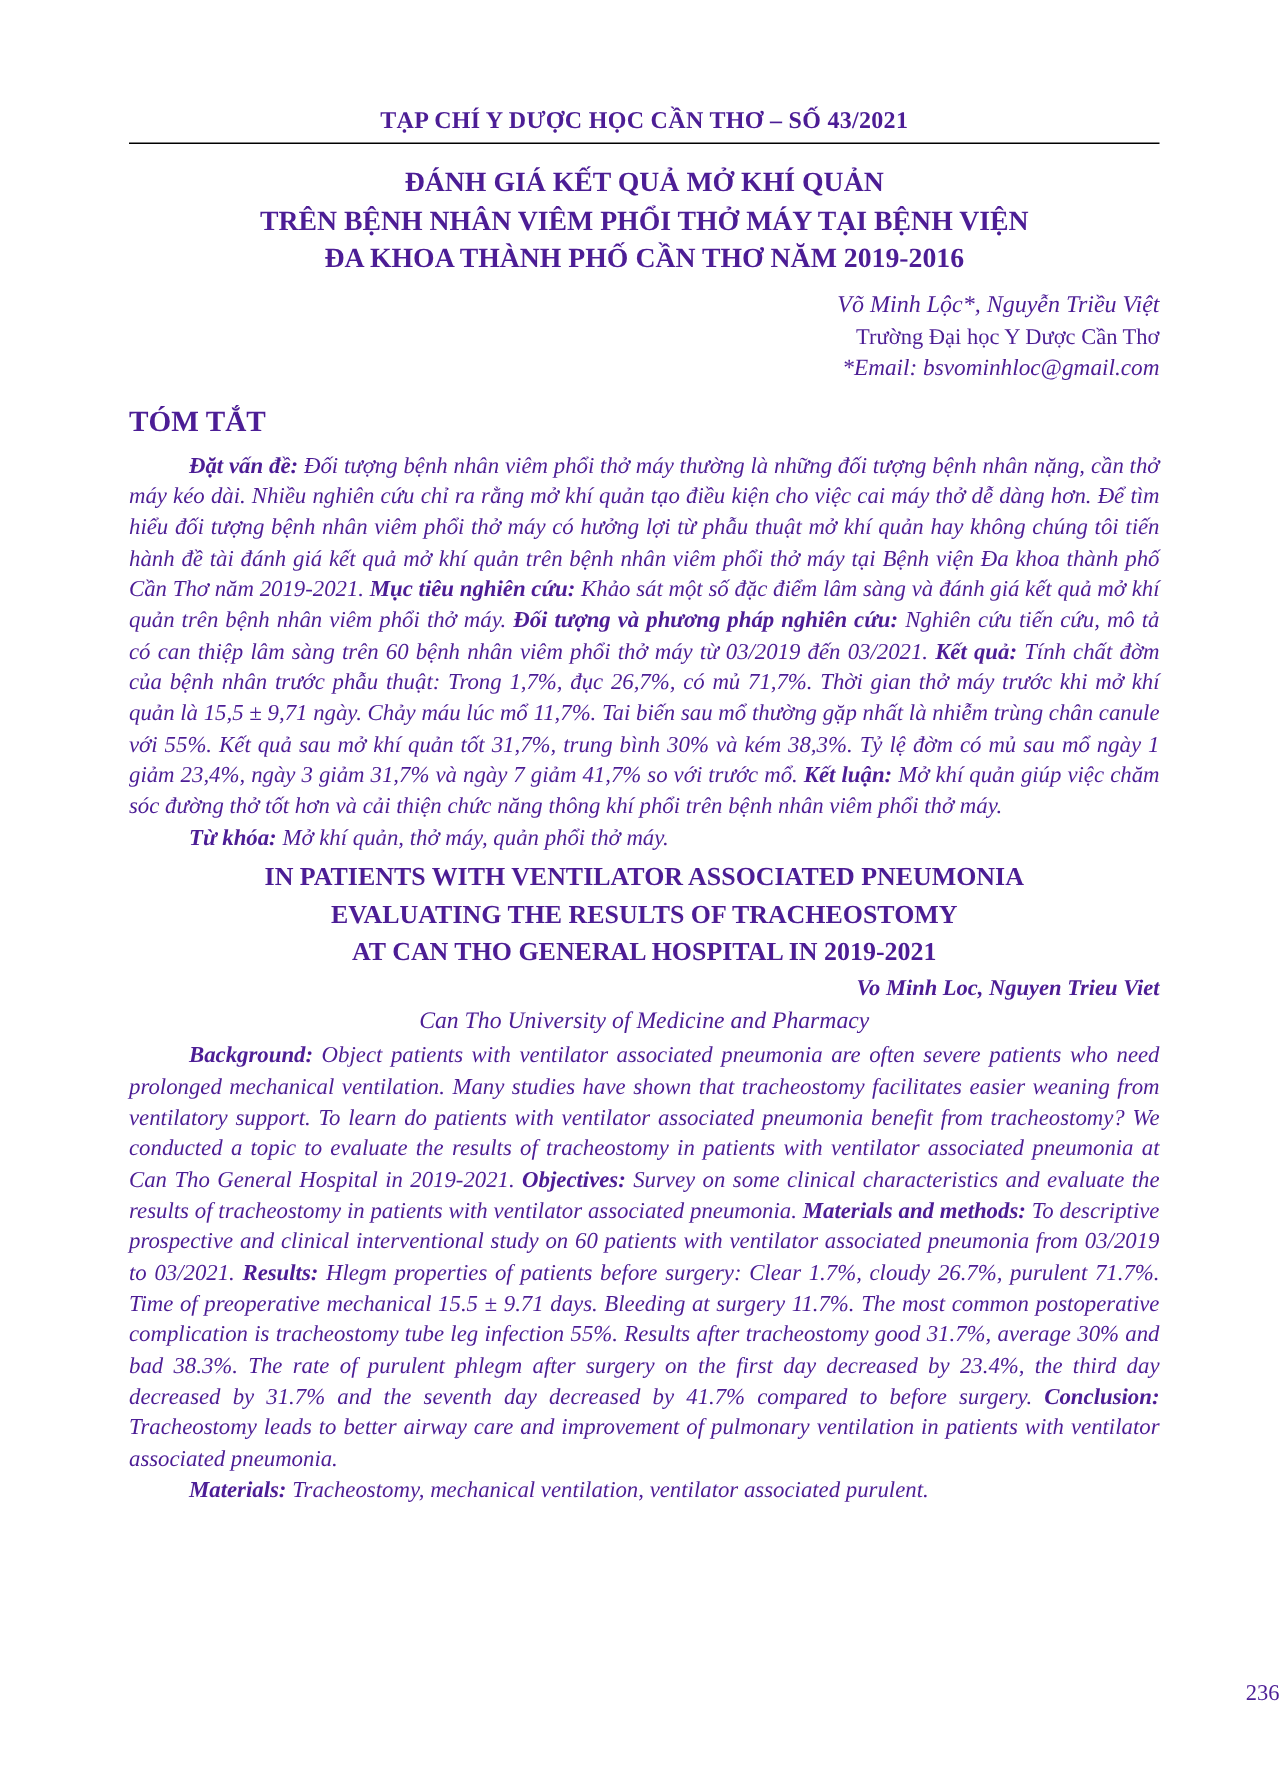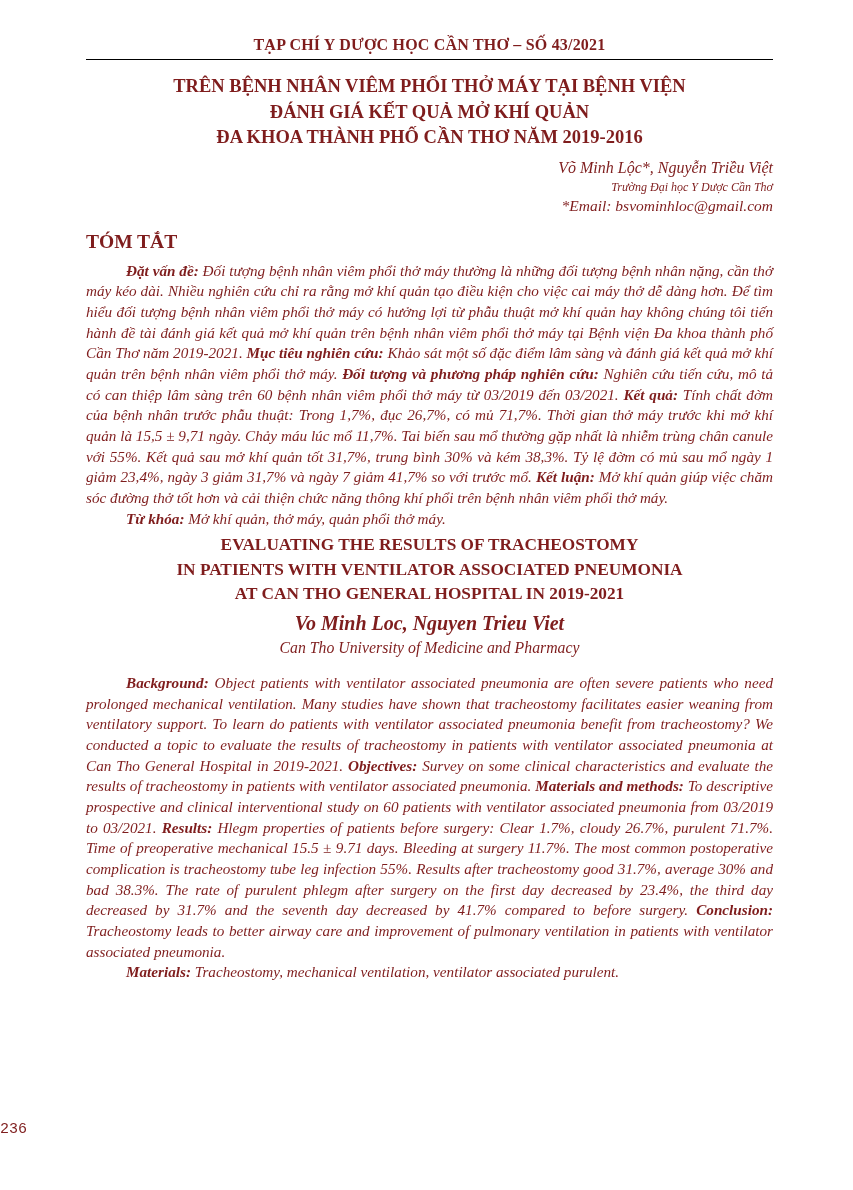--- a/index.html
+++ b/index.html
@@ -2,44 +2,44 @@
 <html><head>
 <meta charset="utf-8">
 <style>
   * { box-sizing: border-box; }
   html, body { margin: 0; padding: 0; background: #ffffff; }
   .page {
     width: 853px;
     height: 1190px;
     position: relative;
     background: #ffffff;
-    color: #7f1d1d;
+    color: #4c1d95;
     font-family: "Liberation Serif", "DejaVu Serif", serif;
-    padding: 36px 80px 0 86px;
+    padding: 72px 80px 0 86px;
     overflow: hidden;
   }
   .journal-header {
     text-align: center;
     font-weight: bold;
     font-size: 16px;
     letter-spacing: 0.2px;
     padding-bottom: 5px;
     border-bottom: 1.6px solid #000000;
     margin-bottom: 14px;
   }
   .title-vi {
     text-align: center;
     font-weight: bold;
     font-size: 18.5px;
     line-height: 1.38;
     margin-bottom: 6px;
   }
   .byline-block-vi { text-align: right; line-height: 1.38; margin-bottom: 10px; }
   .author-line { font-weight: normal; font-style: italic; font-size: 16px; }
-  .affil-line { font-style: italic; font-size: 12px; }
+  .affil-line { font-size: 15px; }
   .email-line { font-style: italic; font-size: 15.5px; }
   .section-heading {
     font-weight: bold;
     font-size: 19.5px;
     margin: 14px 0 8px 0;
   }
   .abstract-par {
     font-style: italic;
     font-size: 15.2px;
     line-height: 1.36;
@@ -63,72 +63,71 @@
     margin: 16px 0 10px 0;
   }
   .title-en {
     text-align: center;
     font-weight: bold;
     font-size: 17.3px;
     line-height: 1.42;
     margin-bottom: 2px;
   }
   .byline-en-authors {
-    text-align: center;
+    text-align: right;
     font-weight: bold;
     font-style: italic;
-    font-size: 20px;
+    font-size: 15px;
     line-height: 1.4;
   }
   .byline-en-affil {
     text-align: center;
     font-style: italic;
     font-size: 15.8px;
     line-height: 1.4;
-    margin-bottom: 14px;
+    margin-bottom: 2px;
   }
   .page-number {
     position: absolute;
     bottom: 52px;
     left: 0;
     width: 100%;
-    text-align: left;
+    text-align: right;
     font-size: 15px;
-    font-family: Liberation Mono, monospace;
   }
 </style>
 </head>
 <body>
 
 <div class="page">
 
   <div class="journal-header">TẠP CHÍ Y DƯỢC HỌC CẦN THƠ – SỐ 43/2021</div>
 
   <div class="title-vi">
+    <div>ĐÁNH GIÁ KẾT QUẢ MỞ KHÍ QUẢN</div>
     <div>TRÊN BỆNH NHÂN VIÊM PHỔI THỞ MÁY TẠI BỆNH VIỆN</div>
-    <div>ĐÁNH GIÁ KẾT QUẢ MỞ KHÍ QUẢN</div>
     <div>ĐA KHOA THÀNH PHỐ CẦN THƠ NĂM 2019-2016</div>
   </div>
 
   <div class="byline-block-vi">
     <div class="author-line">Võ Minh Lộc*, Nguyễn Triều Việt</div>
     <div class="affil-line">Trường Đại học Y Dược Cần Thơ</div>
     <div class="email-line">*Email: bsvominhloc@gmail.com</div>
   </div>
 
   <div class="section-heading">TÓM TẮT</div>
 
   <p class="abstract-par"><span class="seg-bold">Đặt vấn đề:</span><span> Đối tượng bệnh nhân viêm phổi thở máy thường là những đối tượng bệnh nhân nặng, cần thở máy kéo dài. Nhiều nghiên cứu chỉ ra rằng mở khí quản tạo điều kiện cho việc cai máy thở dễ dàng hơn. Để tìm hiểu đối tượng bệnh nhân viêm phổi thở máy có hưởng lợi từ phẫu thuật mở khí quản hay không chúng tôi tiến hành đề tài đánh giá kết quả mở khí quản trên bệnh nhân viêm phổi thở máy tại Bệnh viện Đa khoa thành phố Cần Thơ năm 2019-2021. </span><span class="seg-bold">Mục tiêu nghiên cứu:</span><span> Khảo sát một số đặc điểm lâm sàng và đánh giá kết quả mở khí quản trên bệnh nhân viêm phổi thở máy. </span><span class="seg-bold">Đối tượng và phương pháp nghiên cứu:</span><span> Nghiên cứu tiến cứu, mô tả có can thiệp lâm sàng trên 60 bệnh nhân viêm phổi thở máy từ 03/2019 đến 03/2021. </span><span class="seg-bold">Kết quả:</span><span> Tính chất đờm của bệnh nhân trước phẫu thuật: Trong 1,7%, đục 26,7%, có mủ 71,7%. Thời gian thở máy trước khi mở khí quản là 15,5 ± 9,71 ngày. Chảy máu lúc mổ 11,7%. Tai biến sau mổ thường gặp nhất là nhiễm trùng chân canule với 55%. Kết quả sau mở khí quản tốt 31,7%, trung bình 30% và kém 38,3%. Tỷ lệ đờm có mủ sau mổ ngày 1 giảm 23,4%, ngày 3 giảm 31,7% và ngày 7 giảm 41,7% so với trước mổ. </span><span class="seg-bold">Kết luận:</span><span> Mở khí quản giúp việc chăm sóc đường thở tốt hơn và cải thiện chức năng thông khí phổi trên bệnh nhân viêm phổi thở máy.</span></p>
 
   <p class="keywords-par"><span class="seg-bold">Từ khóa:</span><span> Mở khí quản, thở máy, quản phổi thở máy.</span></p>
 
 
   <div class="title-en">
+    <div>IN PATIENTS WITH VENTILATOR ASSOCIATED PNEUMONIA</div>
     <div>EVALUATING THE RESULTS OF TRACHEOSTOMY</div>
-    <div>IN PATIENTS WITH VENTILATOR ASSOCIATED PNEUMONIA</div>
     <div>AT CAN THO GENERAL HOSPITAL IN 2019-2021</div>
   </div>
 
   <div class="byline-en-authors">Vo Minh Loc, Nguyen Trieu Viet</div>
 
   <div class="byline-en-affil">Can Tho University of Medicine and Pharmacy</div>
 
   <p class="abstract-par"><span class="seg-bold">Background:</span><span> Object patients with ventilator associated pneumonia are often severe patients who need prolonged mechanical ventilation. Many studies have shown that tracheostomy facilitates easier weaning from ventilatory support. To learn do patients with ventilator associated pneumonia benefit from tracheostomy? We conducted a topic to evaluate the results of tracheostomy in patients with ventilator associated pneumonia at Can Tho General Hospital in 2019-2021. </span><span class="seg-bold">Objectives:</span><span> Survey on some clinical characteristics and evaluate the results of tracheostomy in patients with ventilator associated pneumonia. </span><span class="seg-bold">Materials and methods:</span><span> To descriptive prospective and clinical interventional study on 60 patients with ventilator associated pneumonia from 03/2019 to 03/2021. </span><span class="seg-bold">Results:</span><span> Hlegm properties of patients before surgery: Clear 1.7%, cloudy 26.7%, purulent 71.7%. Time of preoperative mechanical 15.5 ± 9.71 days. Bleeding at surgery 11.7%. The most common postoperative complication is tracheostomy tube leg infection 55%. Results after tracheostomy good 31.7%, average 30% and bad 38.3%. The rate of purulent phlegm after surgery on the first day decreased by 23.4%, the third day decreased by 31.7% and the seventh day decreased by 41.7% compared to before surgery. </span><span class="seg-bold">Conclusion:</span><span> Tracheostomy leads to better airway care and improvement of pulmonary ventilation in patients with ventilator associated pneumonia.</span></p>
 
   <p class="keywords-par"><span class="seg-bold">Materials:</span><span> Tracheostomy, mechanical ventilation, ventilator associated purulent.</span></p>

